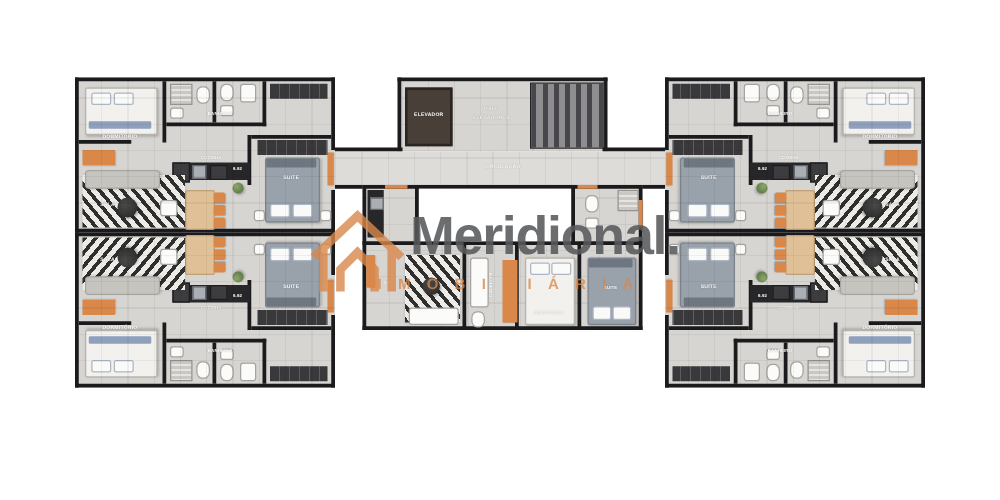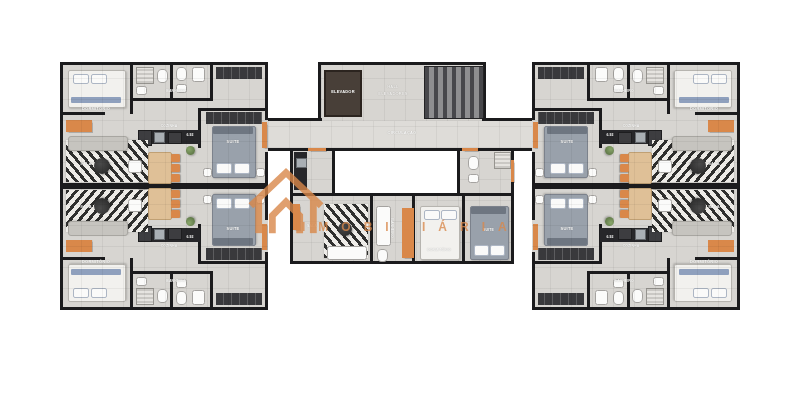--- a/index.html
+++ b/index.html
@@ -396,15 +396,16 @@
     <div class="orange" style="left:511px;top:160px;width:3px;height:22px"></div>
   </div>
 
   <div class="wm" style="left:0;top:0;width:800px;height:400px">
     <svg style="position:absolute;left:246px;top:157px" width="80" height="82" viewBox="0 0 80 84" fill="none" stroke="#D9884A" stroke-width="7" opacity="0.8">
       <polyline points="4,50 40,16 76,50"></polyline>
       <line x1="12" y1="44" x2="12" y2="78"></line>
       <line x1="68" y1="44" x2="68" y2="78"></line>
       <polyline points="26,78 26,60 40,46 54,60 54,78"></polyline>
     </svg>
+    <div class="wm-name" style="position:absolute;left:328px;top:165px">Meridional.</div>
     <div class="wm-tag" style="position:absolute;left:302px;top:220px">IMOBILIÁRIA</div>
   </div>
 </div>
 
 </body></html>

